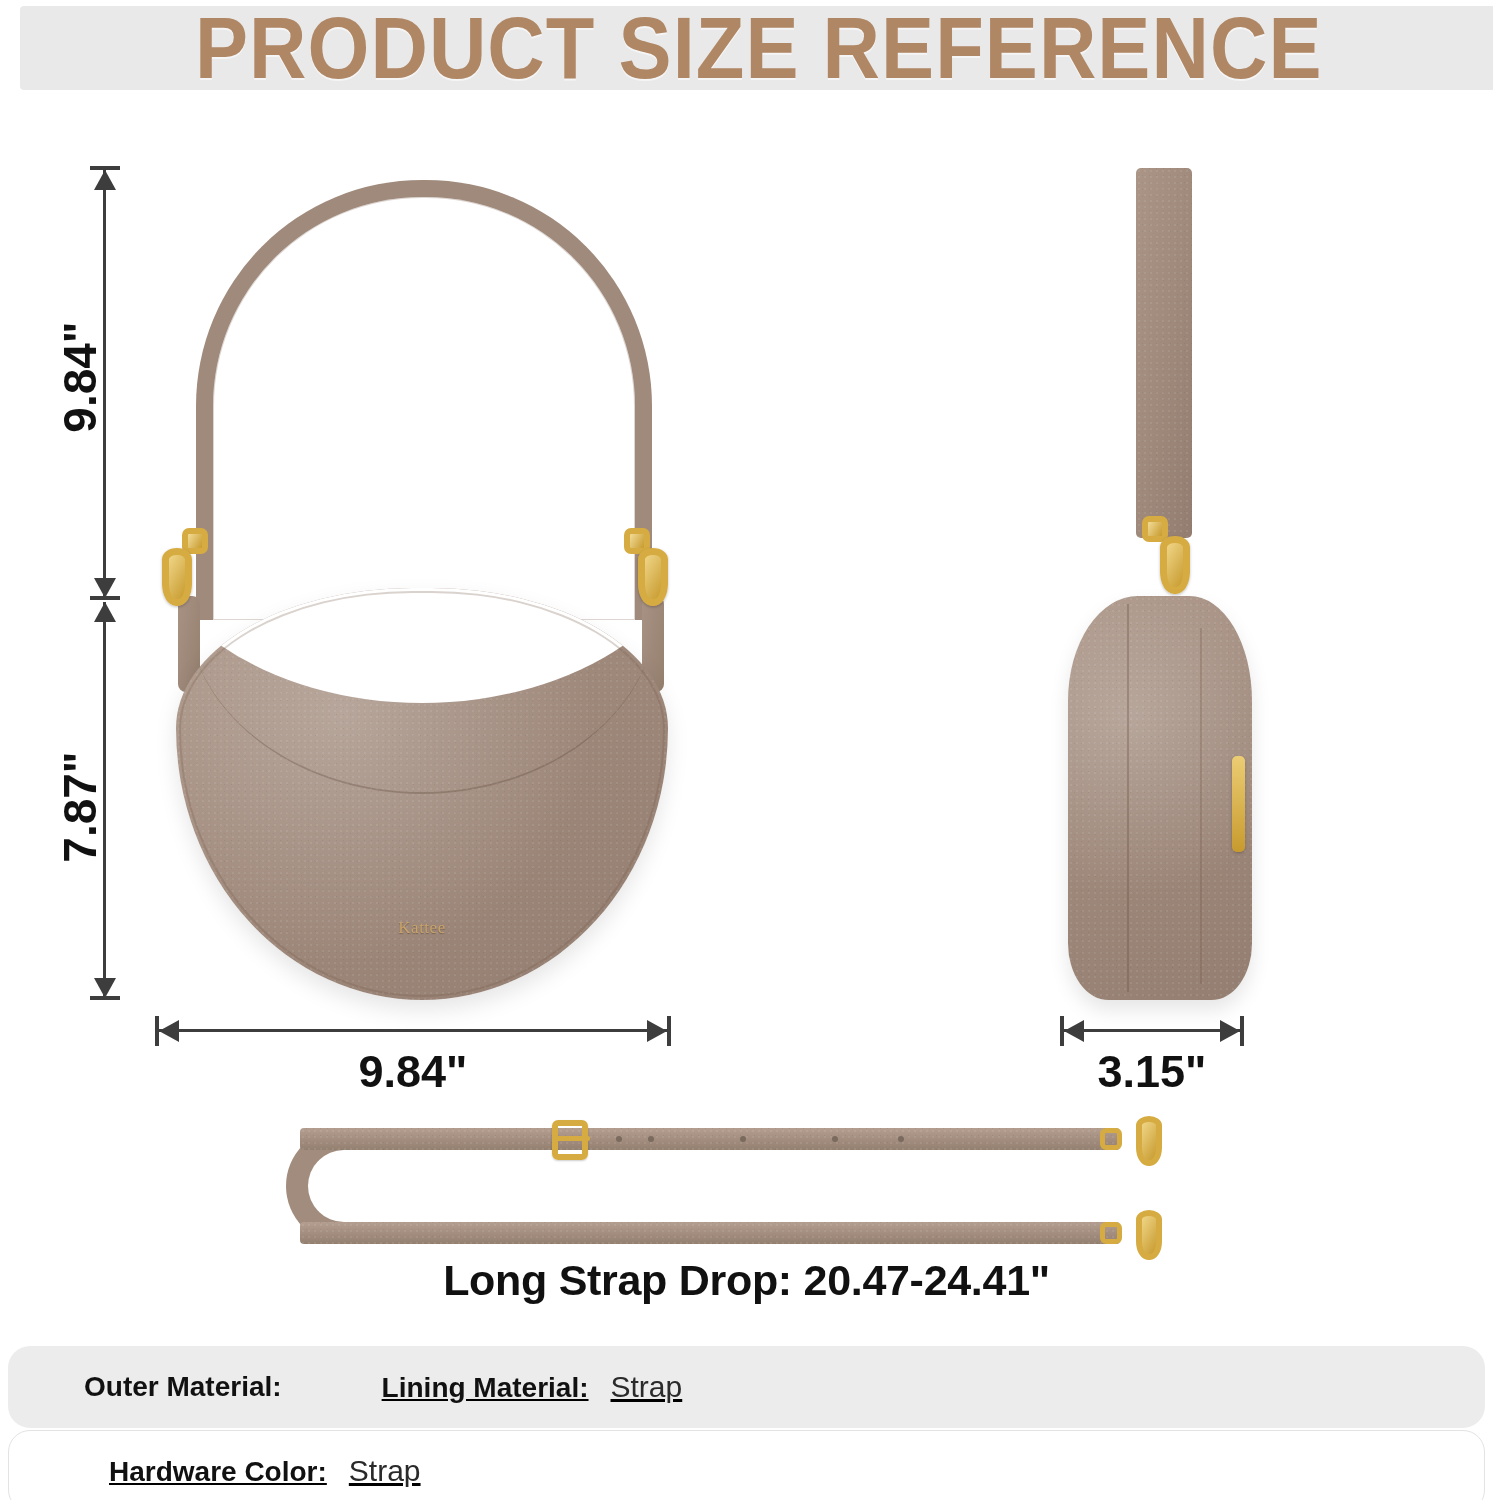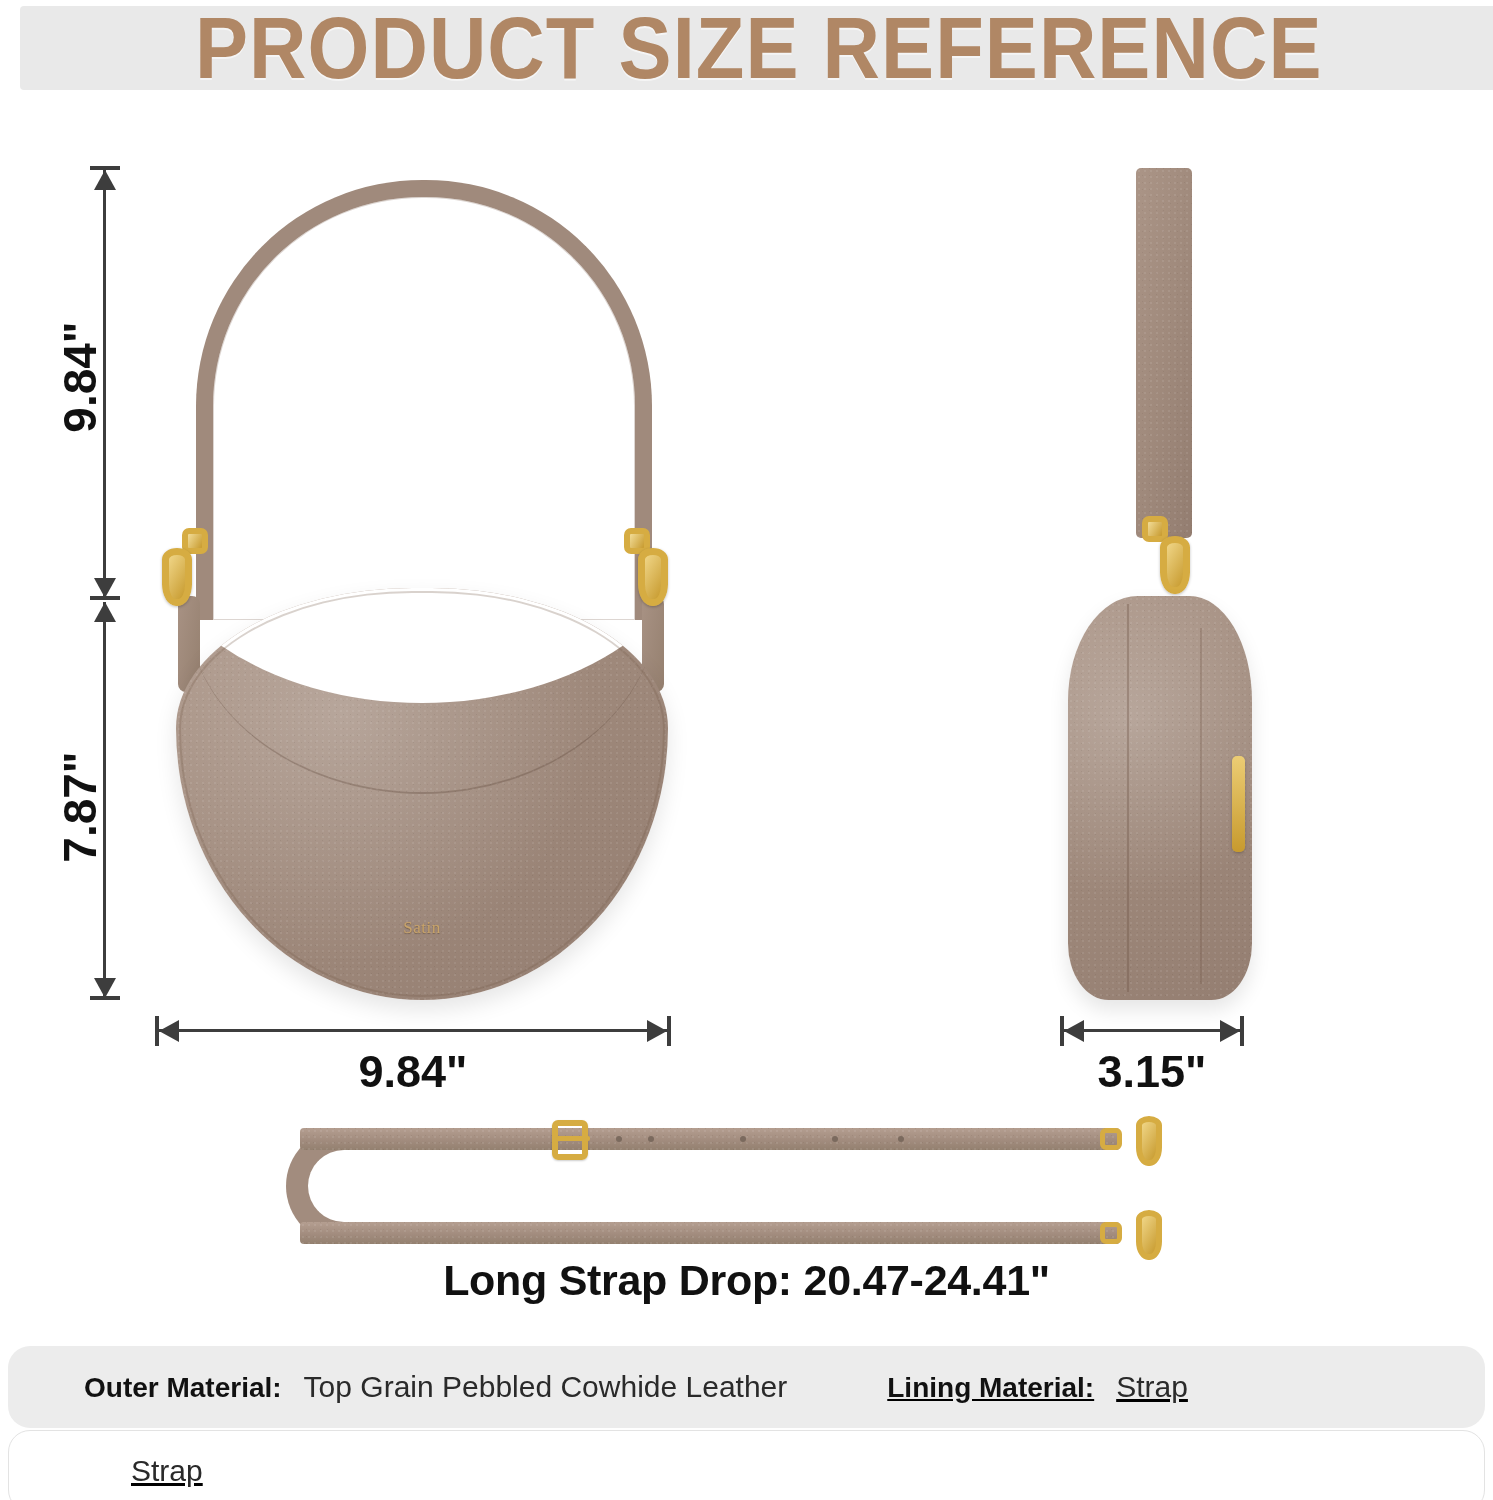--- a/index.html
+++ b/index.html
@@ -272,21 +272,21 @@
 
     <div class="tab-strip" style="left:642px; top:596px;"></div>
     <div class="clasp-ring" style="left:624px; top:528px;"></div>
     <div class="clasp" style="left:638px; top:548px;"></div>
 
     <div class="bag-front leather-front">
       <div class="grain"></div>
       <div class="bag-dip"></div>
       <div class="bag-flapline"></div>
       <div class="bag-edge"></div>
-      <div class="logo-front">Satin</div>
+      <div class="logo-front">Kattee</div>
     </div>
   </div>
 
   <div>
     <div class="capV" style="left:155px; top:1016px;"></div>
     <div class="dimline hline" style="left:159px; top:1029px; width:508px;"></div>
     <div class="arrow arrow-left" style="left:159px; top:1020px;"></div>
     <div class="arrow arrow-right" style="left:647px; top:1020px;"></div>
     <div class="capV" style="left:667px; top:1016px;"></div>
     <div class="dim-label" style="left:155px; top:1046px; width:516px; text-align:center; font-size:45px;">9.84"</div>
@@ -340,27 +340,27 @@
     <div class="ls-clasp" style="left:1136px; top:1116px;"></div>
     <div class="ls-ring" style="left:1100px; top:1222px;"></div>
     <div class="ls-clasp" style="left:1136px; top:1210px;"></div>
 
     <div class="strapdrop-label">Long Strap Drop: 20.47-24.41"</div>
   </div>
 
   <div class="spec-row spec-row-1">
     <div class="cell cell-1">
       <span class="spec-key">Outer Material:</span>
-      <span class="spec-val">Top Grain Pebbled Cowhide Leather</span>
     </div>
     <div class="cell cell-2">
       <span class="spec-key">Lining Material:</span>
       <span class="spec-val">Strap</span>
     </div>
   </div>
 
   <div class="spec-row spec-row-2">
     <div class="cell cell-2">
+      <span class="spec-key">Hardware Color:</span>
       <span class="spec-val">Strap</span>
     </div>
   </div>
 
 </div>
 
 </body></html>

